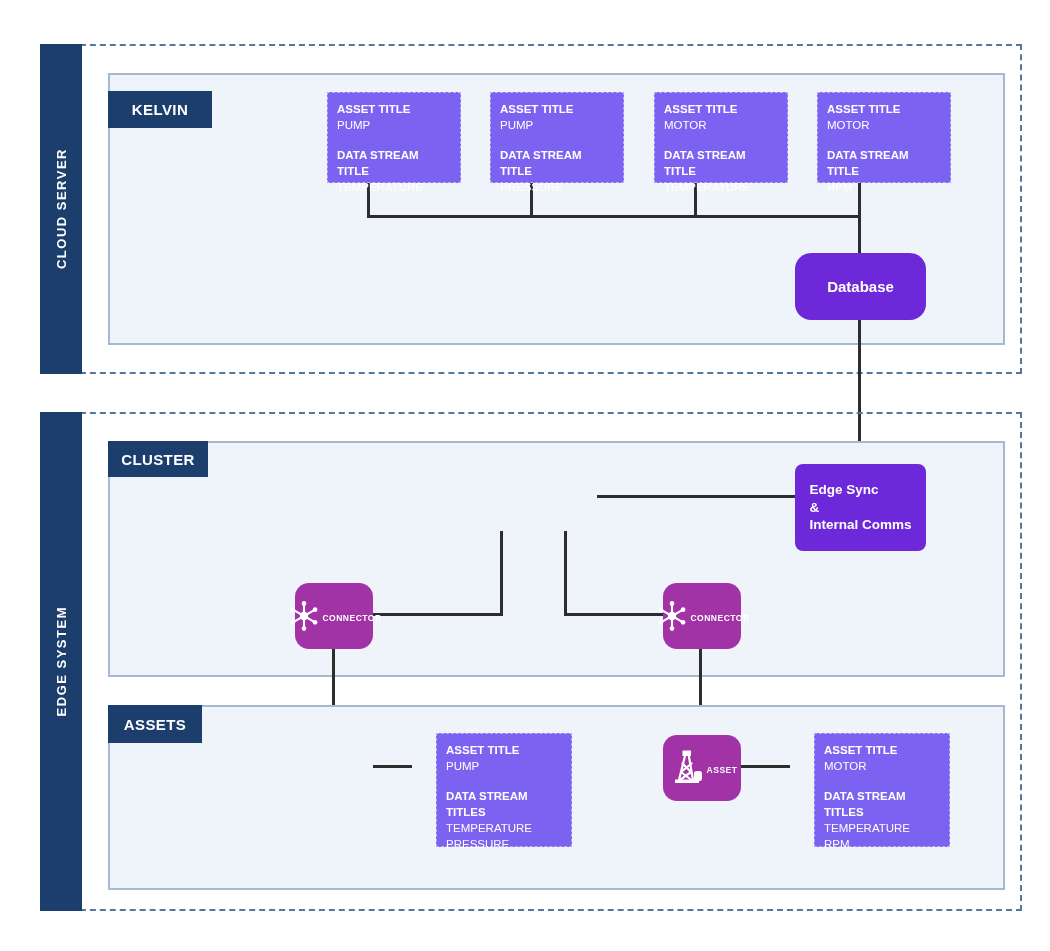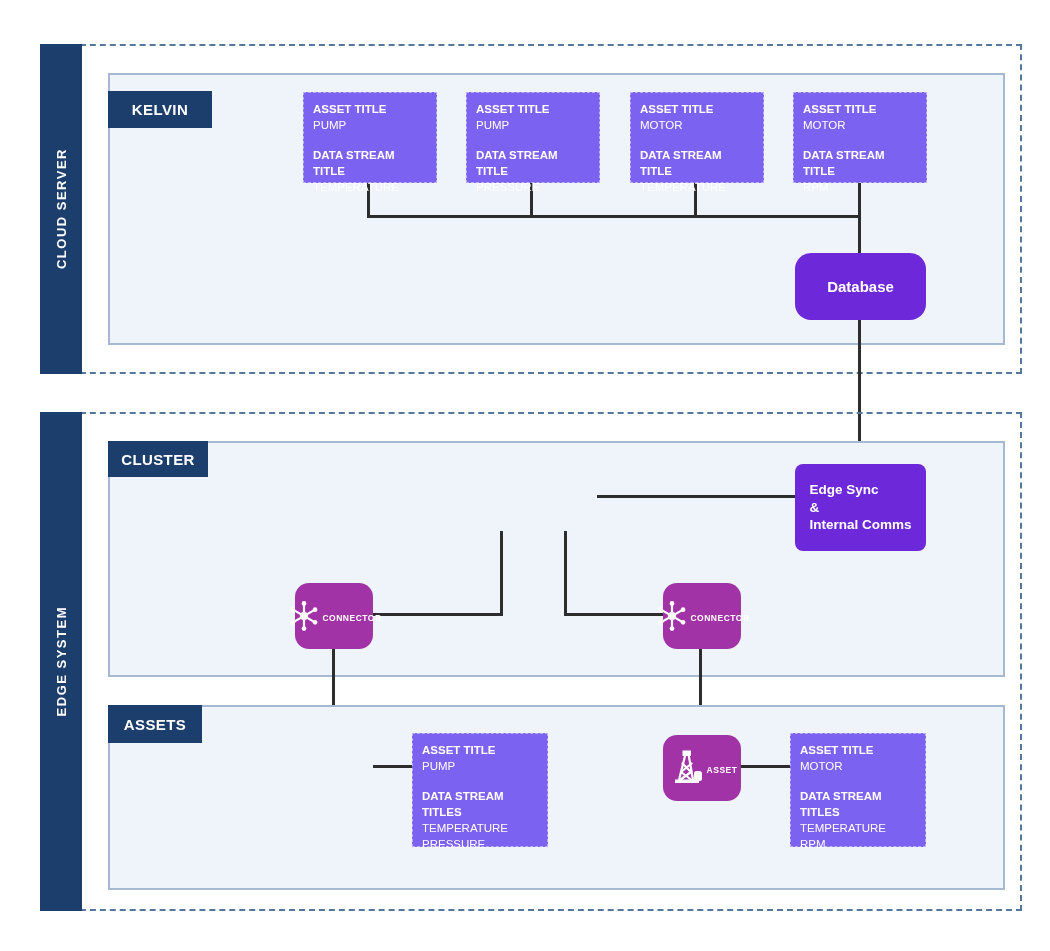--- a/index.html
+++ b/index.html
@@ -18,21 +18,21 @@
   }
   
   .panel{position:absolute;background:#eff3fa;border:2px solid #a5bad2;box-sizing:border-box;}
   .panel-tab{
     position:absolute;background:#1c3e6c;color:#fff;display:flex;align-items:center;justify-content:center;
     font-weight:bold;font-size:15px;letter-spacing:0.4px;box-sizing:border-box;
   }
   
   .pcard{
     position:absolute;background:#7c62f0;border:1px dashed #bcadf6;box-sizing:border-box;
-    color:#fff;padding:8px 9px;font-size:11.5px;line-height:16px;
+    color:#fff;padding:8px 9px;font-size:11.5px;line-height:16px;margin-left:24px;
   }
   .pcard .b{font-weight:bold;}
   .pcard .gap{height:14px;}
   
   .bluenode{
     position:absolute;background:#6d28d9;border-radius:16px;color:#fff;font-weight:bold;
     display:flex;align-items:center;justify-content:center;text-align:left;font-size:15px;
   }
   .bluenode.multi{font-size:13.5px;line-height:17.5px;}
   

